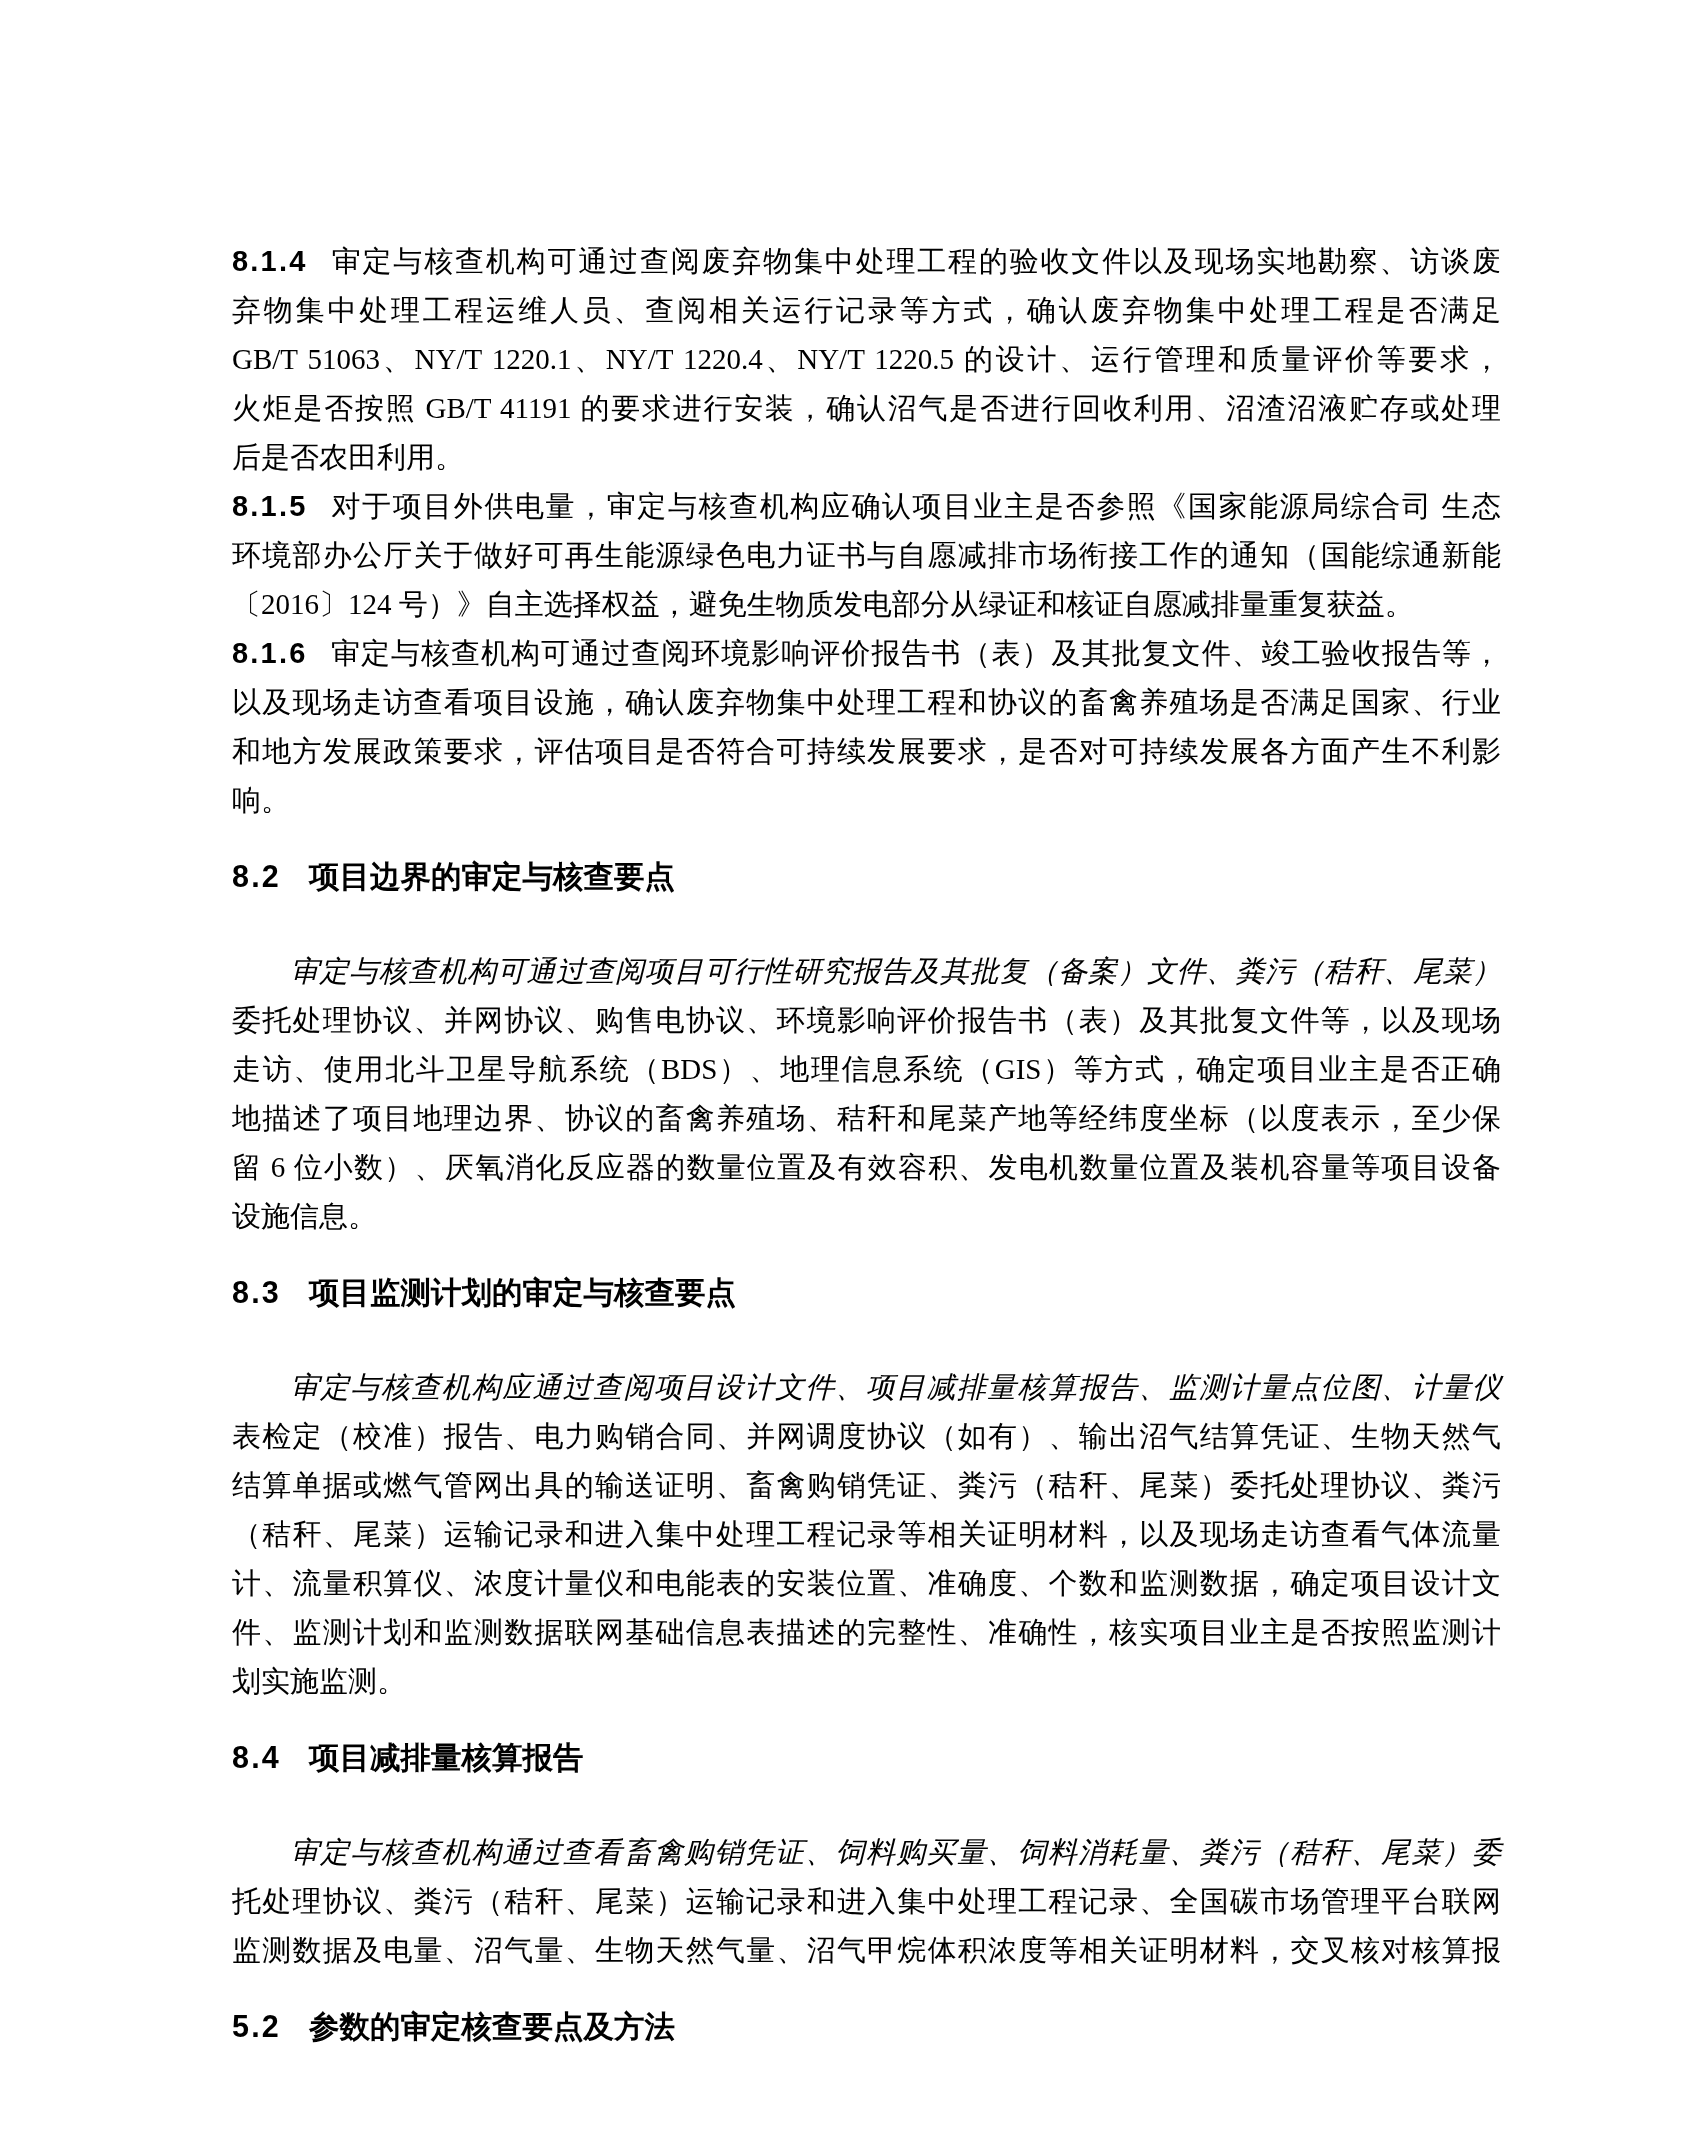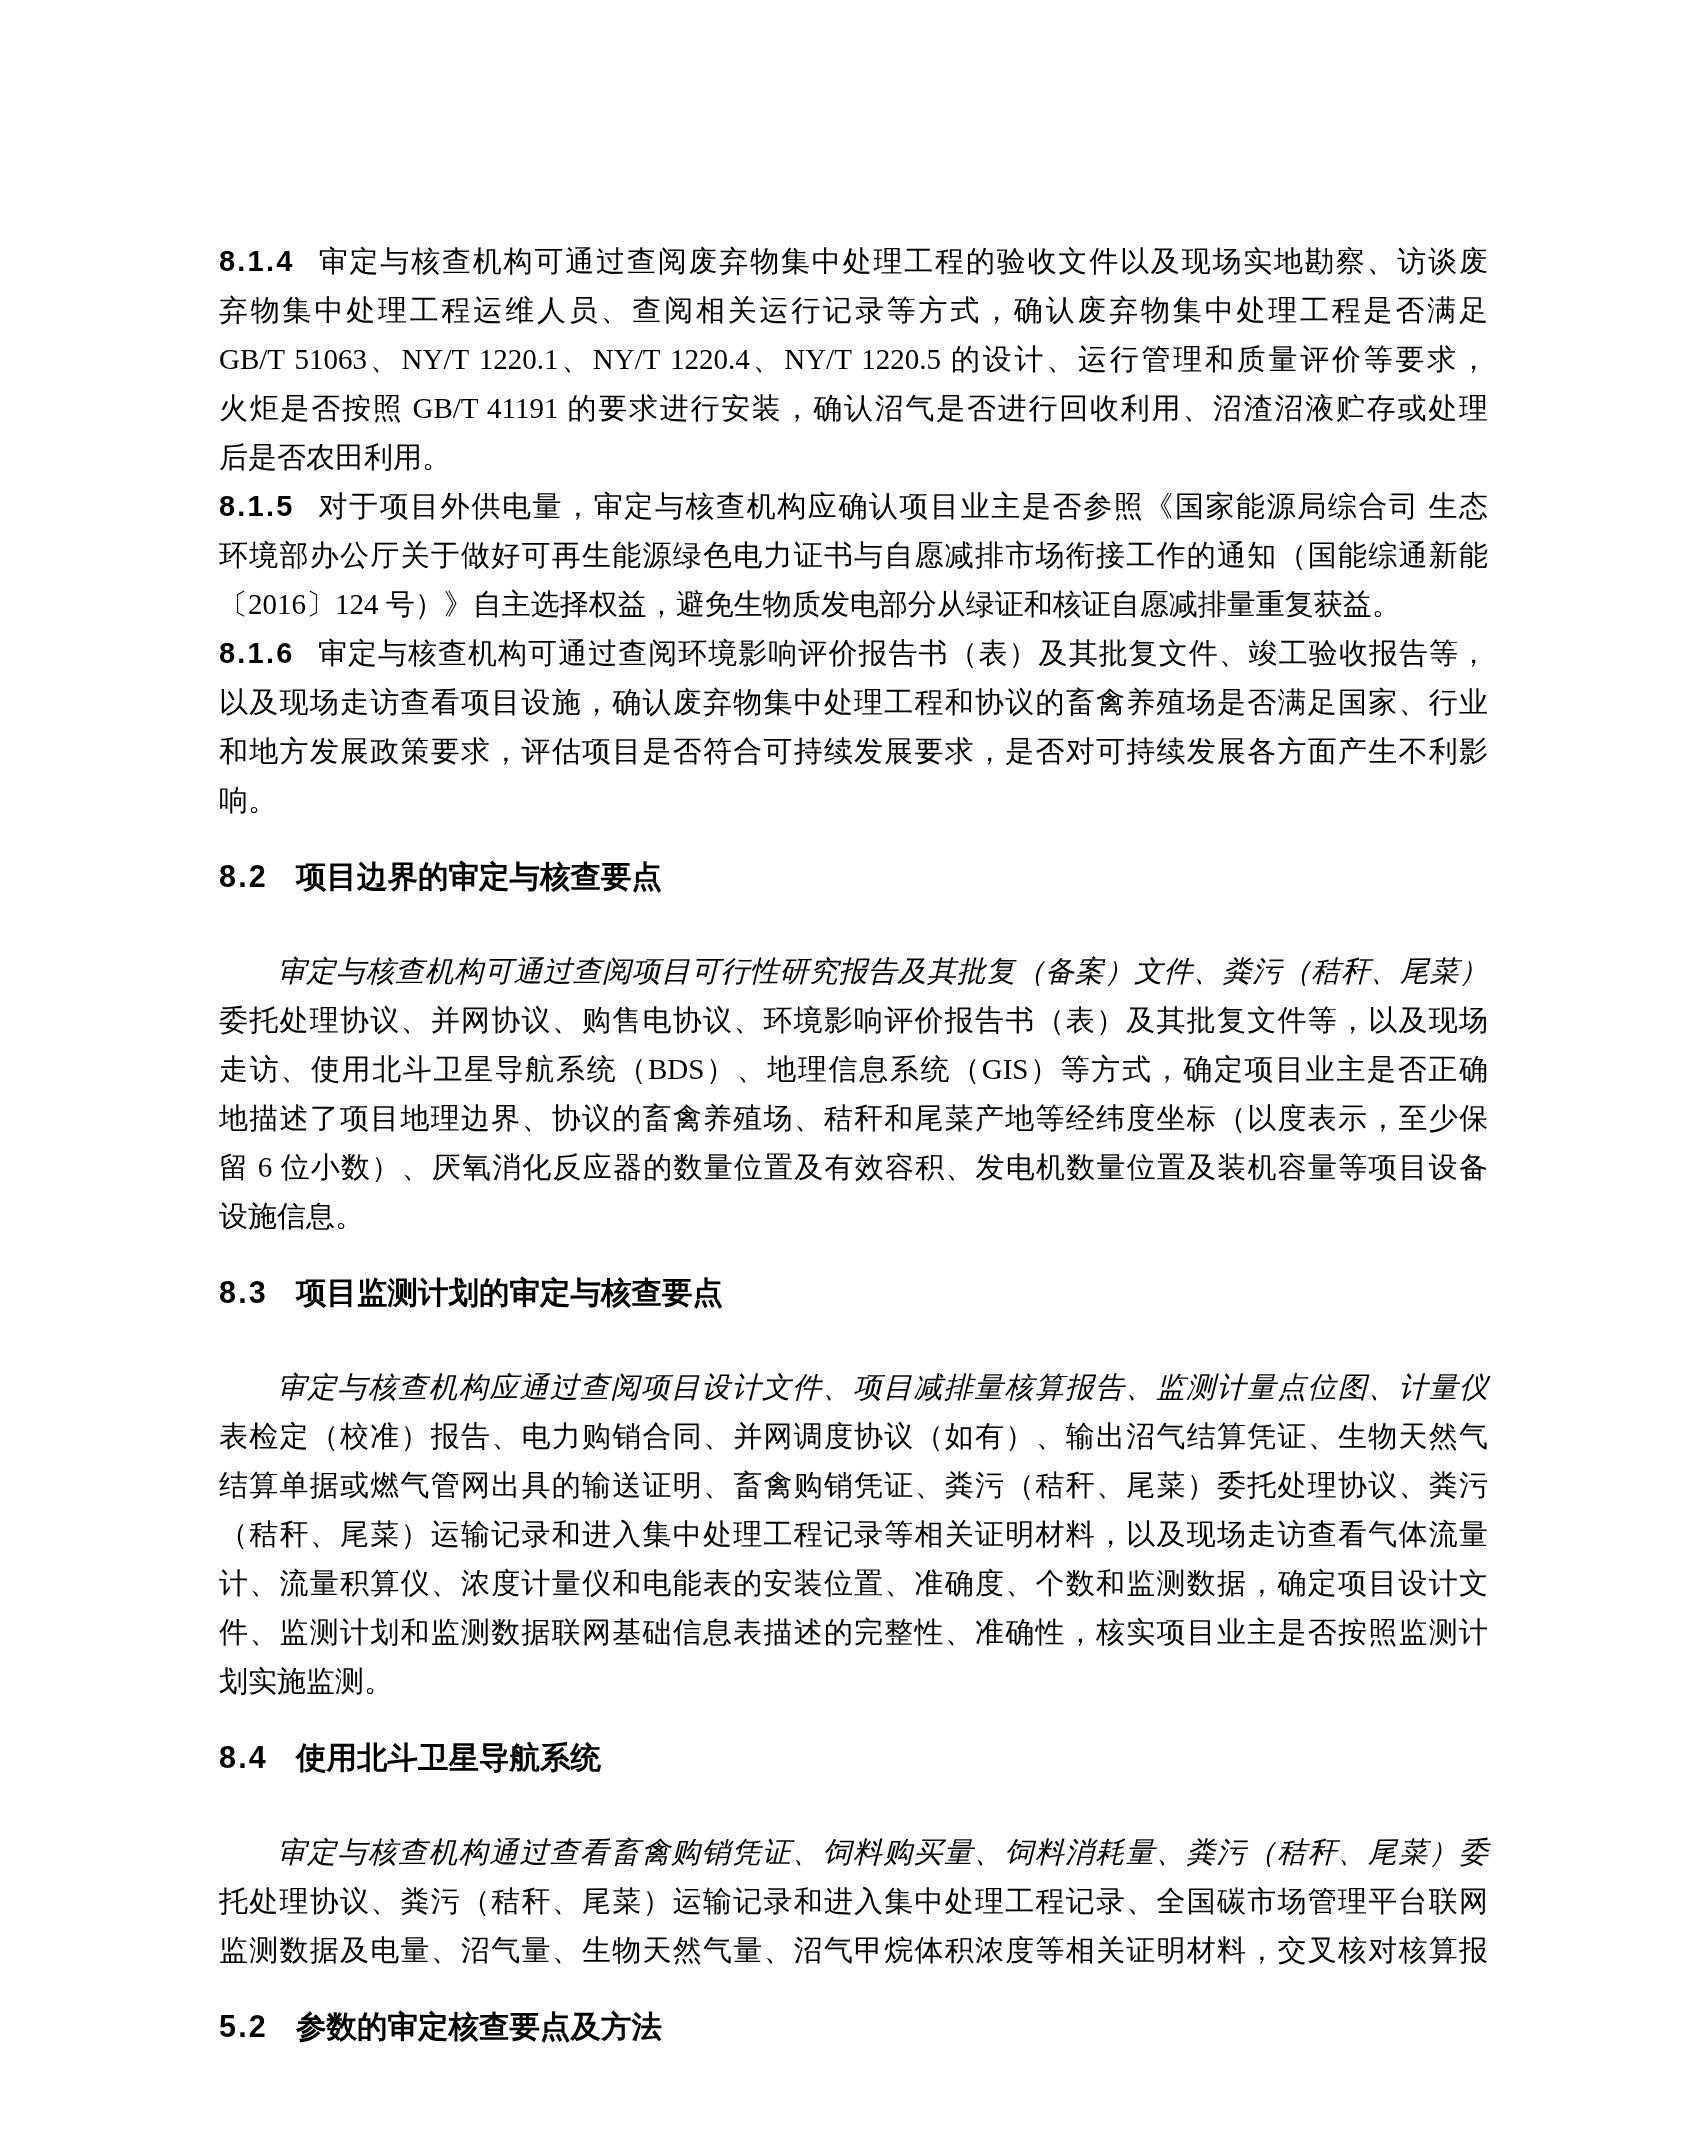--- a/index.html
+++ b/index.html
@@ -7,21 +7,21 @@
     position:relative;
     width:1707px;
     height:2414px;
     background:#ffffff;
     color:#000000;
     font-family:"Liberation Serif","DejaVu Serif",serif;
     overflow:hidden;
   }
   .content{
     position:absolute;
-    left:219px;
+    left:232px;
     top:237px;
     width:1269px;
   }
   .line{
     font-size:29px;
     line-height:49px;
     text-align:justify;
     text-align-last:justify;
     color:#000000;
   }
@@ -78,21 +78,21 @@
       <div class="line">留 6 位小数）、厌氧消化反应器的数量位置及有效容积、发电机数量位置及装机容量等项目设备</div>
       <div class="line last">设施信息。</div>
       <div class="heading"><span class="h-num">8.3</span><span>项目监测计划的审定与核查要点</span></div>
       <div class="line indent">审定与核查机构应通过查阅项目设计文件、项目减排量核算报告、监测计量点位图、计量仪</div>
       <div class="line">表检定（校准）报告、电力购销合同、并网调度协议（如有）、输出沼气结算凭证、生物天然气</div>
       <div class="line">结算单据或燃气管网出具的输送证明、畜禽购销凭证、粪污（秸秆、尾菜）委托处理协议、粪污</div>
       <div class="line">（秸秆、尾菜）运输记录和进入集中处理工程记录等相关证明材料，以及现场走访查看气体流量</div>
       <div class="line">计、流量积算仪、浓度计量仪和电能表的安装位置、准确度、个数和监测数据，确定项目设计文</div>
       <div class="line">件、监测计划和监测数据联网基础信息表描述的完整性、准确性，核实项目业主是否按照监测计</div>
       <div class="line last">划实施监测。</div>
-      <div class="heading"><span class="h-num">8.4</span><span>使用北斗卫星导航系统</span></div>
+      <div class="heading"><span class="h-num">8.4</span><span>项目减排量核算报告</span></div>
       <div class="line indent">审定与核查机构通过查看畜禽购销凭证、饲料购买量、饲料消耗量、粪污（秸秆、尾菜）委</div>
       <div class="line">托处理协议、粪污（秸秆、尾菜）运输记录和进入集中处理工程记录、全国碳市场管理平台联网</div>
       <div class="line">监测数据及电量、沼气量、生物天然气量、沼气甲烷体积浓度等相关证明材料，交叉核对核算报</div>
       <div class="heading"><span class="h-num">5.2</span><span>参数的审定核查要点及方法</span></div>
     </main>
 
 </div>
 
 
 </body></html>

